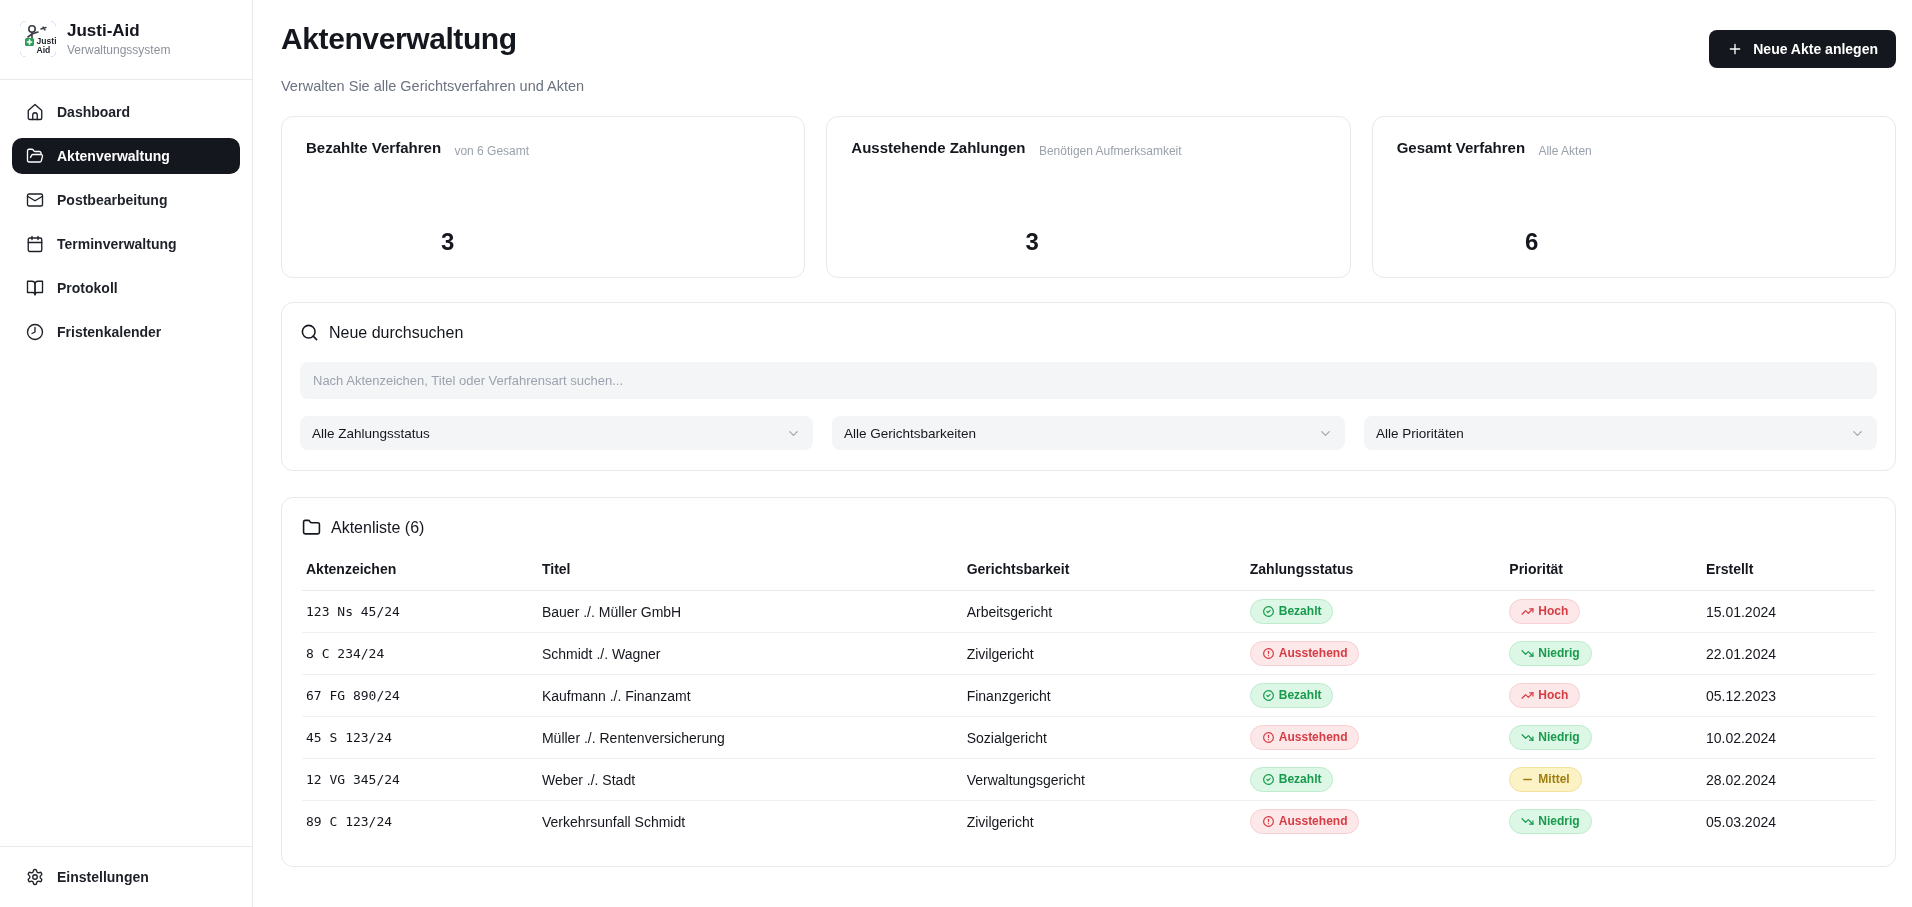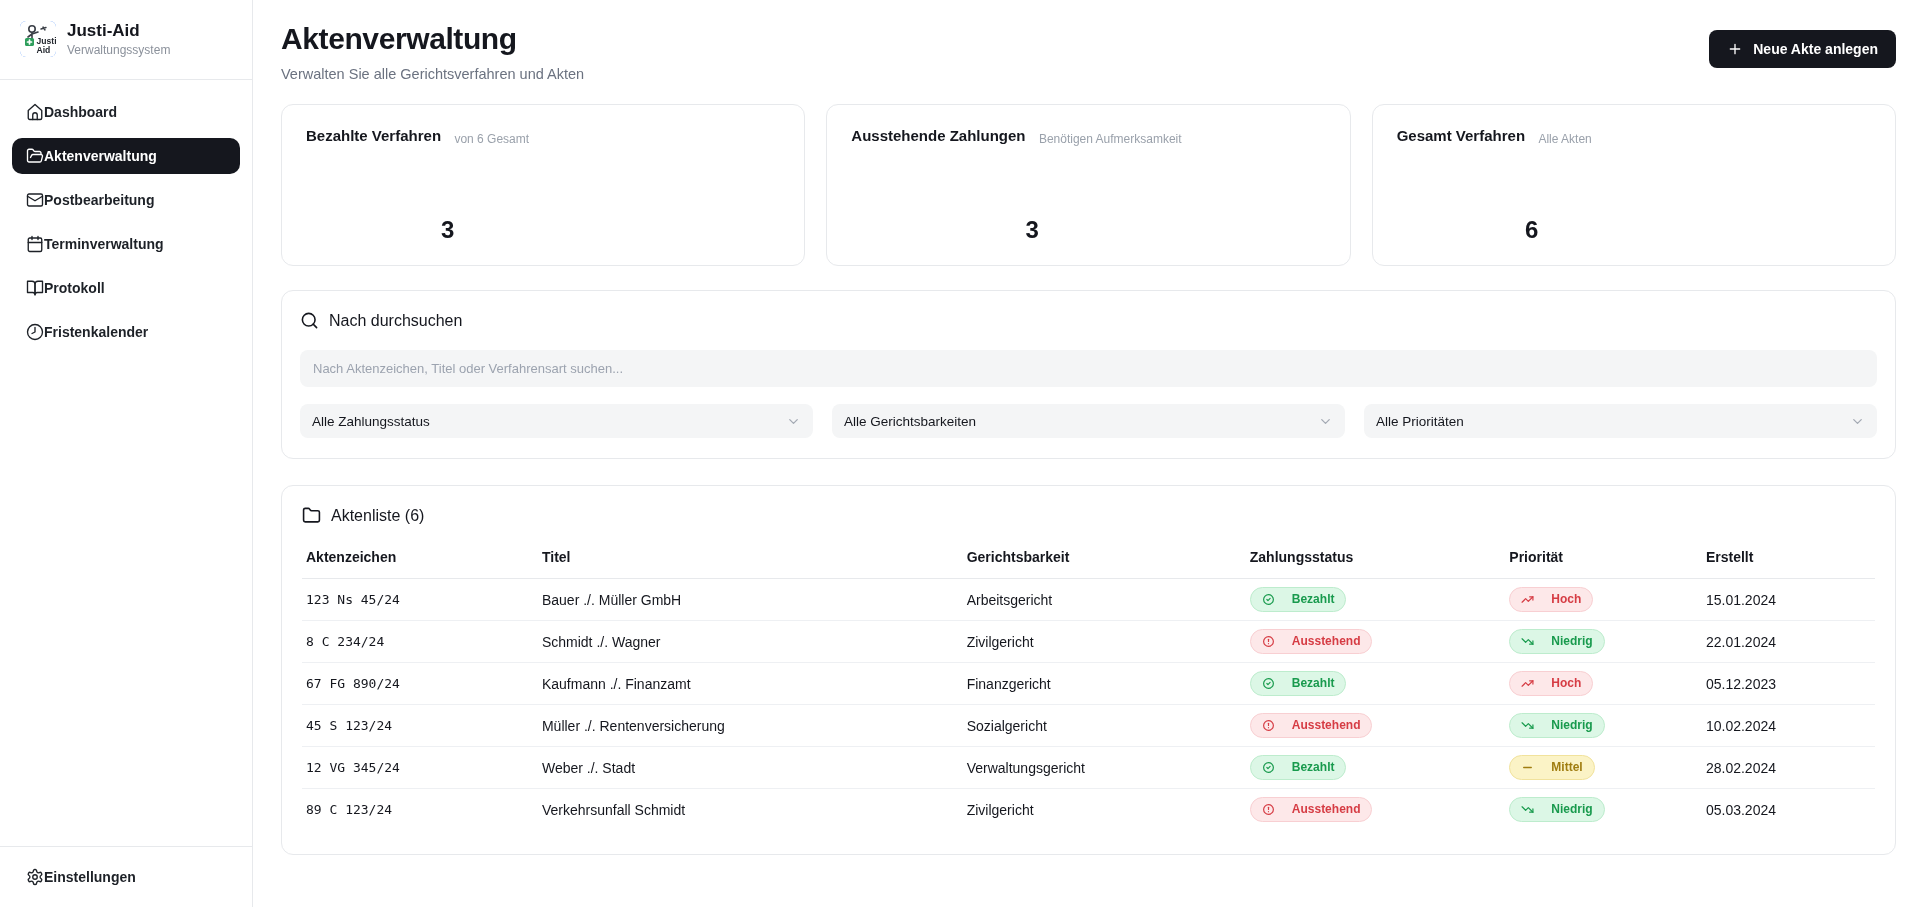--- a/index.html
+++ b/index.html
@@ -21,34 +21,34 @@
   .brand { display:flex; align-items:center; gap:11px; padding:20px 18px 22px 20px; }
   .brand-logo {
     width:36px; height:36px; flex:0 0 36px; border-radius:6px; overflow:hidden;
     background:#3b82f6;
   }
   .brand-name { font-size:17px; font-weight:700; color:#15171e; line-height:1.25; }
   .brand-sub { font-size:12px; color:#8b919b; margin-top:2px; }
   .sidebar-divider { border-bottom:1px solid #e7e9ec; }
   .nav { padding:14px 12px; flex:1 1 auto; }
   .nav-item {
-    display:flex; align-items:center; 
+    display:flex; align-items:center; gap:13px;
     padding:9px 14px; margin-bottom:8px; border-radius:10px;
     font-size:14px; font-weight:600; color:#1d2127; cursor:pointer;
   }
   .nav-item .nicon { width:18px; height:18px; color:#1d2127; }
   .nav-item.active { background:#15171e; color:#ffffff; }
   .nav-item.active .nicon { color:#ffffff; }
   .sidebar-footer { border-top:1px solid #e7e9ec; padding:12px 12px; }
 
   
   .main { flex:1 1 auto; padding:18px 16px 20px 28px; overflow:hidden; }
   .page-header { display:flex; justify-content:space-between; align-items:flex-start; }
   .page-title { font-size:30px; font-weight:700; letter-spacing:-0.4px; margin:4px 0 0; }
-  .page-sub { font-size:14.5px; color:#6b7280; margin-top:10px;text-align:right; }
+  .page-sub { font-size:14.5px; color:#6b7280; margin-top:22px;text-align:right; }
   .primary-btn {
     display:inline-flex; align-items:center; gap:10px;
     background:#15171e; color:#fff; border:none; border-radius:8px;
     padding:0 18px; height:38px; margin-top:12px;
     font-size:14px; font-weight:700; font-family:inherit; cursor:pointer;
   }
   .primary-btn svg { width:16px; height:16px; }
 
   
   .stats { display:grid; grid-template-columns:repeat(3,1fr); gap:21px; margin-top:22px; }
@@ -85,21 +85,21 @@
     text-align:left; font-size:14px; font-weight:700; color:#15171e;
     padding:10px 4px 13px; border-bottom:1px solid #e7e9ec;
   }
   td { padding:8px 4px; border-bottom:1px solid #eef0f3; font-size:14px; color:#15171e; vertical-align:middle; }
   tr:last-child td { border-bottom:none; }
   .col-az { width:15%; } .col-titel { width:27%; } .col-ger { width:18%; }
   .col-status { width:16.5%; } .col-prio { width:12.5%;margin-left:40px; } .col-date { width:11%; }
   .mono { font-family:"DejaVu Sans Mono", monospace; font-size:13px; letter-spacing:0; }
 
   .badge {
-    display:inline-flex; align-items:center; gap:17px;
+    display:inline-flex; align-items:center; gap:4px;
     padding:4px 11px; border-radius:999px; font-size:12px; font-weight:700;
     border:1px solid transparent; line-height:1.25;
   }
   .badge svg { width:13px; height:13px; }
   .badge.green  { background:#dcf7e6; color:#189a4d; border-color:#bdeccd; }
   .badge.red    { background:#fde8e9; color:#d63c44; border-color:#f8cfd2; }
   .badge.yellow { background:#fbf3c6; color:#a07d10; border-color:#f1e29c; }
 </style>
 </head>
 <body>
@@ -230,21 +230,21 @@
   </div>
 
   <section class="panel search-panel">
     <div class="panel-title">
       <span>
         <svg viewBox="0 0 24 24" fill="none" stroke="currentColor" stroke-width="2" stroke-linecap="round">
             <circle cx="11" cy="11" r="8"></circle>
             <path d="m21 21-4.35-4.35"></path>
           </svg>
       </span>
-      <span>Nach durchsuchen</span>
+      <span>Neue durchsuchen</span>
     </div>
     <input class="search-input" type="text" placeholder="Nach Aktenzeichen, Titel oder Verfahrensart suchen..." style="">
     <div class="filters">
       <div class="filter">
         <span>Alle Zahlungsstatus</span>
         <span>
           <svg viewBox="0 0 24 24" fill="none" stroke="currentColor" stroke-width="2" stroke-linecap="round" stroke-linejoin="round">
               <path d="m6 9 6 6 6-6"></path>
             </svg>
         </span>

